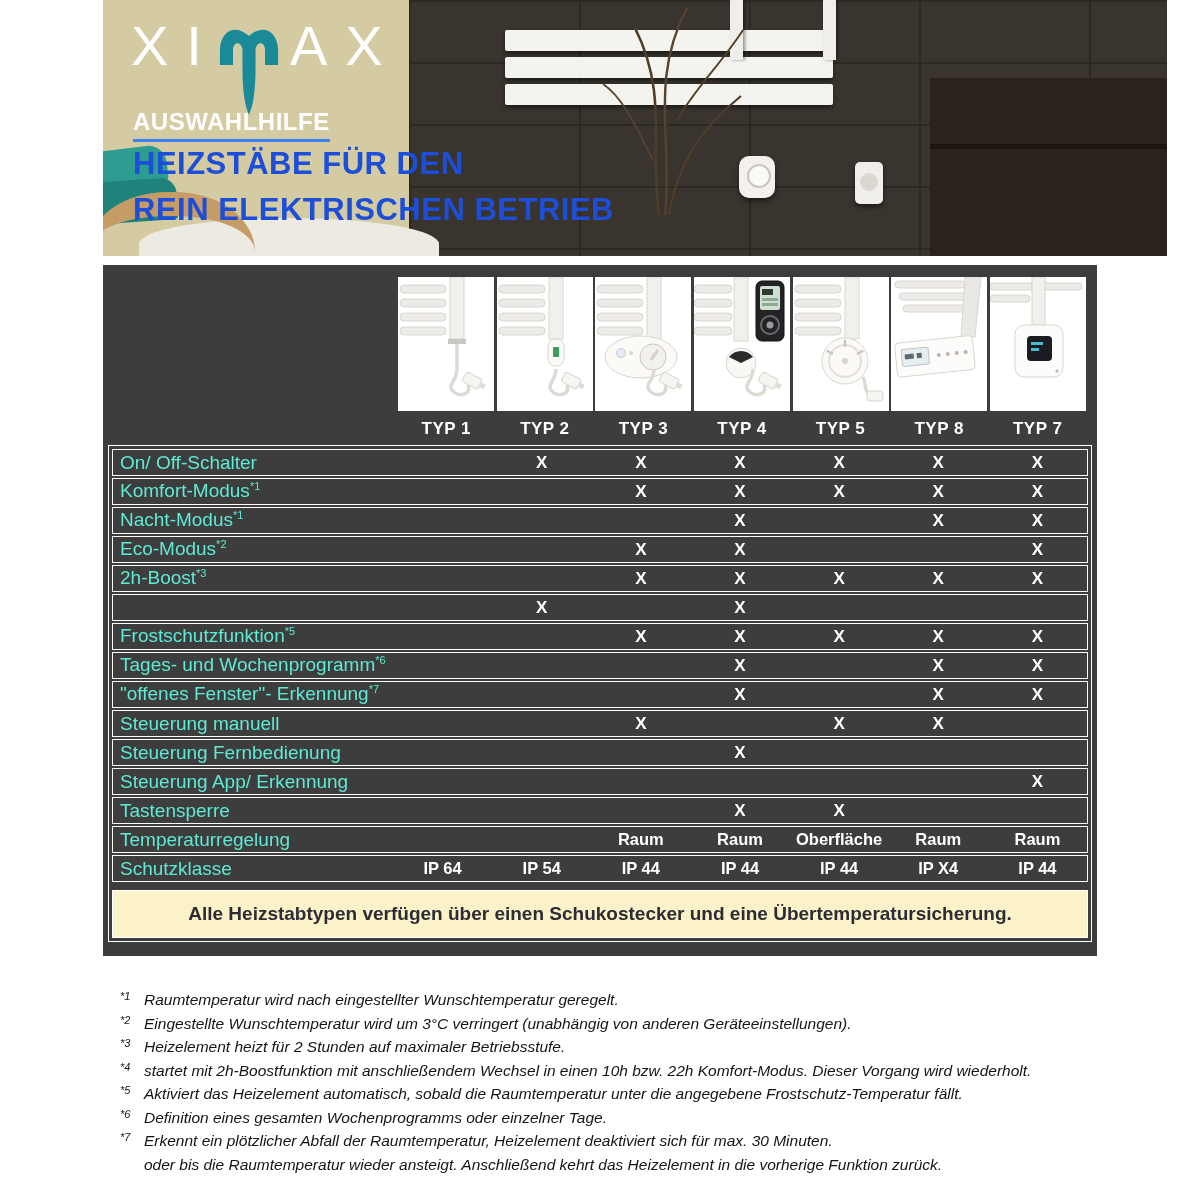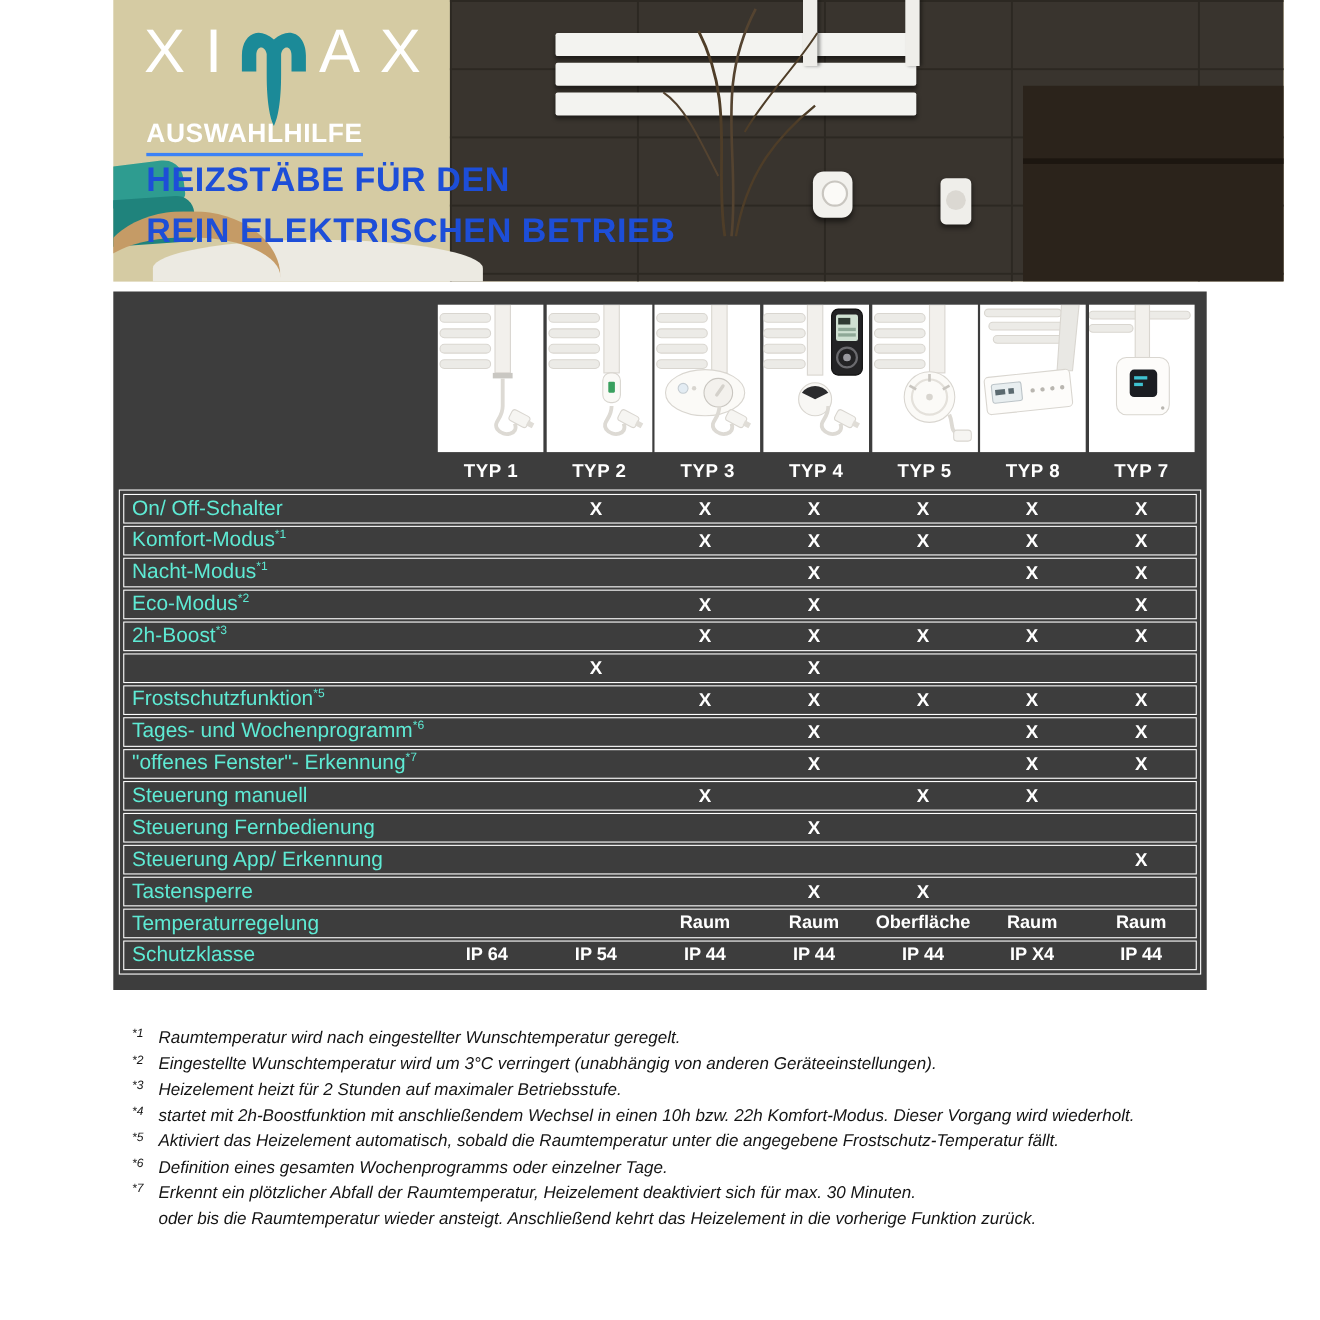--- a/index.html
+++ b/index.html
@@ -410,20 +410,23 @@
             <div class="row-label">Schutzklasse</div>
             <div class="row-cell">IP 64</div>
             <div class="row-cell">IP 54</div>
             <div class="row-cell">IP 44</div>
             <div class="row-cell">IP 44</div>
             <div class="row-cell">IP 44</div>
             <div class="row-cell">IP X4</div>
             <div class="row-cell">IP 44</div>
           </div>
         </div>
+      <div class="banner">
+        <span>Alle Heizstabtypen verfügen über einen Schukostecker und eine Übertemperatursicherung.</span>
+      </div>
     </div>
   </div>
 
   <div class="footnotes" id="footnotes">
       <div class="footnote">
         <span class="fn-marker">*1</span>
         <div class="fn-body">
           <div class="fn-line">Raumtemperatur wird nach eingestellter Wunschtemperatur geregelt.</div>
         </div>
       </div>

